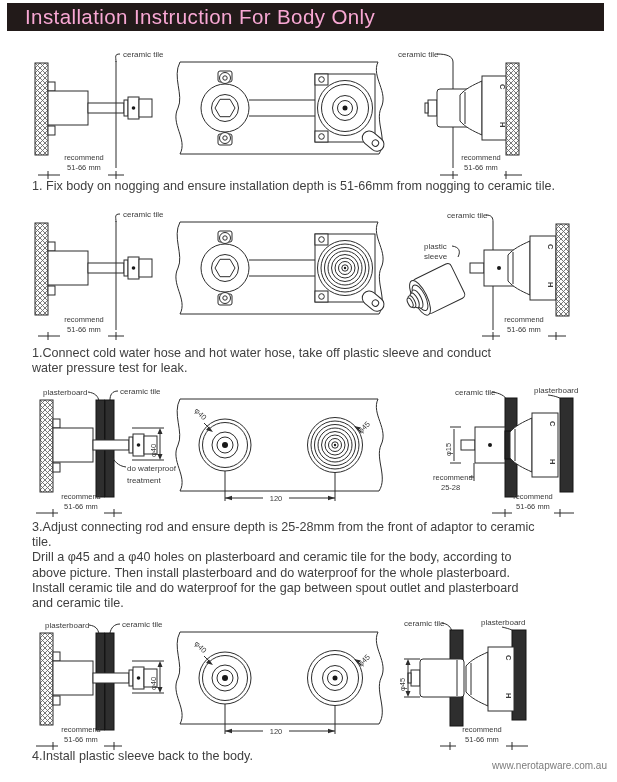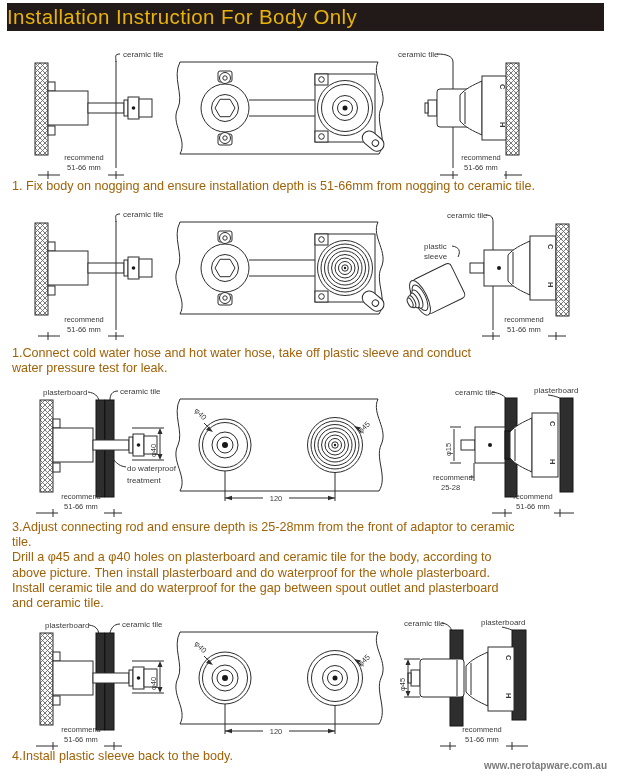--- a/index.html
+++ b/index.html
@@ -1,21 +1,21 @@
 <!DOCTYPE html>
 <html><head>
 <meta charset="utf-8">
 <style>
   html,body{margin:0;padding:0;}
   body{width:617px;height:782px;position:relative;background:#fff;font-family:"Liberation Sans",sans-serif;overflow:hidden;}
-  .hdr{position:absolute;top:3px;left:7px;width:597px;height:28px;background:#221a19;color:#eab308;
-       font-size:20.5px;line-height:28px;box-sizing:border-box;letter-spacing:.4px;}
-  .cap{position:absolute;left:12px;width:585px;font-size:12.6px;line-height:15.2px;color:#a16207;white-space:pre-line;}
+  .hdr{position:absolute;top:3px;left:7px;width:597px;height:28px;background:#221a19;color:#f9a8d4;
+       font-size:20.5px;line-height:28px;padding-left:18px;box-sizing:border-box;letter-spacing:.4px;}
+  .cap{position:absolute;left:32px;width:585px;font-size:12.6px;line-height:15.2px;color:#404040;white-space:pre-line;}
   .dg{position:absolute;left:0;}
-  .ft{position:absolute;top:760px;right:10px;font-size:10px;color:#7c7c7c;font-weight:bold;}
+  .ft{position:absolute;top:760px;right:10px;font-size:10px;color:#7c7c7c;}
   svg text{font-family:"Liberation Sans",sans-serif;}
   .lb{font-size:8px;fill:#3a3a3a;}
   .dm{font-size:7.5px;fill:#3a3a3a;}
   .ln{stroke:#2d2d2d;fill:none;stroke-width:1;}
   .w{fill:#fff;stroke:#2d2d2d;stroke-width:1;}
   .dk{fill:#2e2e2e;stroke:#141414;stroke-width:1;}
   .ah{fill:#2d2d2d;stroke:none;}
 </style>
 </head>
 <body>

